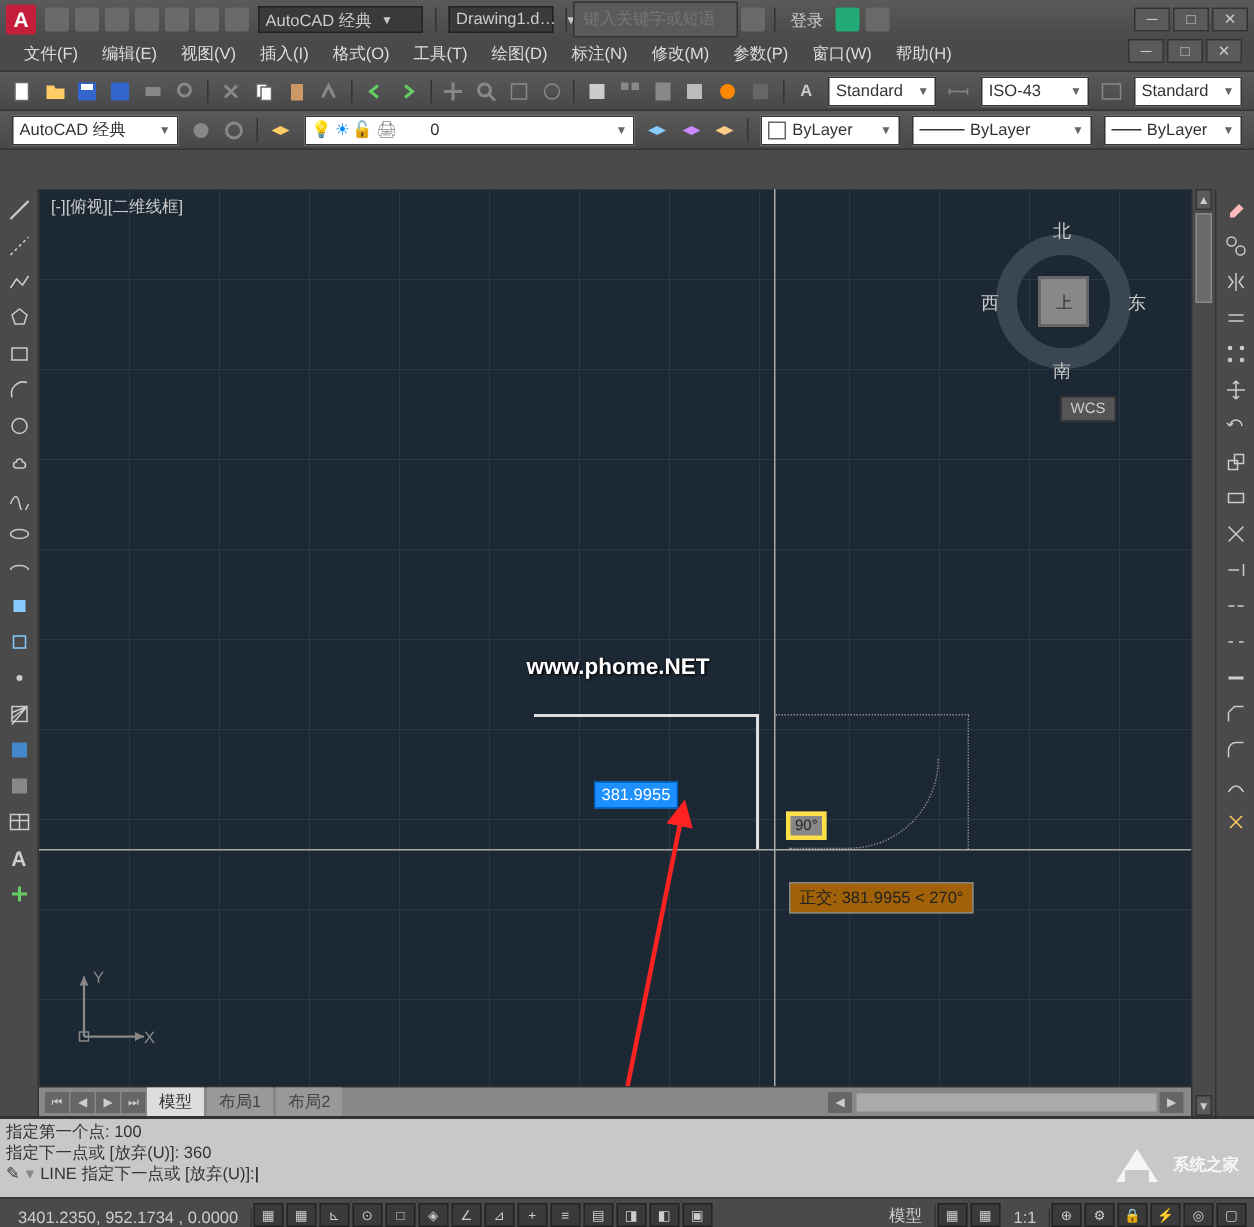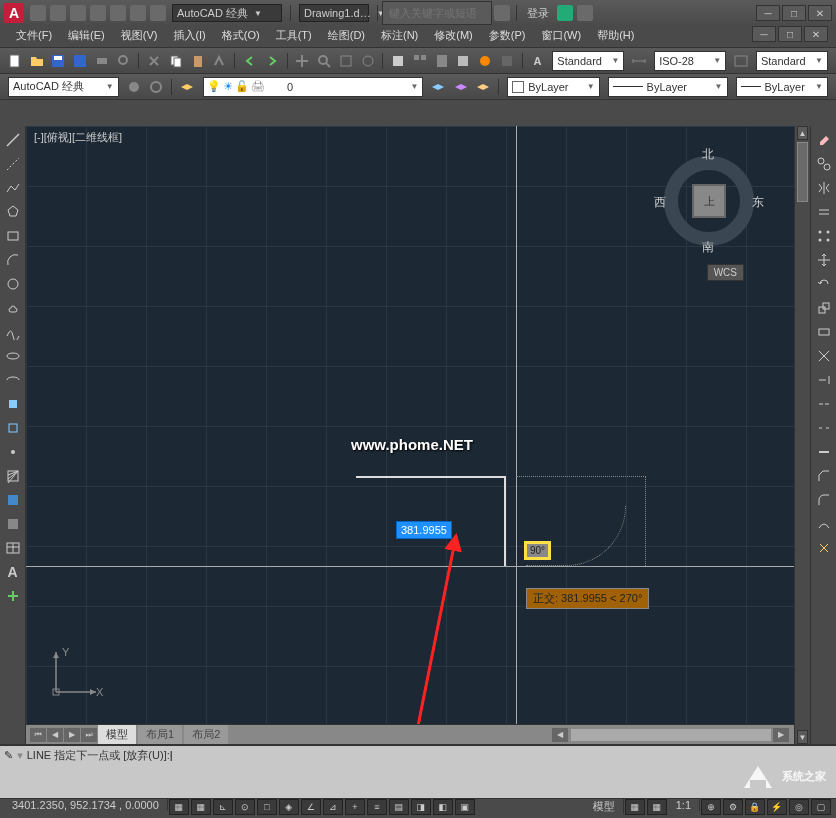--- a/index.html
+++ b/index.html
@@ -52,21 +52,21 @@
 .scrollbar-v{width:16px;background:#4a4a4a;border-left:1px solid #333;position:relative}
 .scroll-thumb-v{position:absolute;top:2px;left:2px;right:2px;height:60px;background:#6a6a6a;border:1px solid #888}
 .scroll-btn{position:absolute;left:2px;right:2px;height:14px;background:#5a5a5a;border:1px solid #333;display:flex;align-items:center;justify-content:center;font-size:8px;color:#ccc}
 .tabs{height:20px;background:#888;display:flex;align-items:center;padding:0 4px;border-top:1px solid #333}
 .tab-btn{width:16px;height:14px;background:#666;margin-right:1px;display:flex;align-items:center;justify-content:center;font-size:8px;color:#ccc;cursor:pointer}
 .tab{padding:2px 8px;background:#ddd;color:#333;margin-right:2px;cursor:pointer;font-size:11px}
 .tab.inactive{background:#999;color:#444}
 .cmd-area{position:absolute;bottom:20px;left:0;right:0;height:54px;background:#c8c8c8;border-top:2px solid #333;padding:2px 4px;color:#333;font-family:Consolas,monospace;font-size:11px;line-height:14px}
 .cmd-area .prompt{display:flex;align-items:center}
 .cmd-area .cursor{color:#000}
-.status{position:absolute;bottom:0;left:0;right:0;height:20px;background:#4a4a4a;display:flex;align-items:flex-start;color:#ccc;padding:0 4px;border-top:1px solid #333}
+.status{position:absolute;bottom:0;left:0;right:0;height:20px;background:#4a4a4a;display:flex;align-items:flex-end;color:#ccc;padding:0 4px;border-top:1px solid #333}
 .status-cell{padding:0 8px;border-right:1px solid #333}
 .status-icon{width:20px;height:16px;background:#3a3a3a;margin:0 1px;border:1px solid #222;cursor:pointer;display:flex;align-items:center;justify-content:center;font-size:9px}
 .wm2{position:absolute;bottom:24px;right:10px;color:#fff;font-size:16px;font-weight:bold;opacity:.85;display:flex;align-items:center}
 </style>
 </head>
 <body>
 
 <div class="titlebar">
   <div class="logo">A</div>
   <div class="tb-icon"></div>
@@ -245,21 +245,21 @@
   <div class="combo" style="width:80px">
     <span>Standard</span>
       <span class="arrow">▼</span>
   </div>
   <div class="tool-btn">
       <svg viewBox="0 0 16 16">
         <path d="M2 8h12M2 6v4M14 6v4" stroke="#888"></path>
       </svg>
     </div>
   <div class="combo" style="width:80px">
-    <span>ISO-28</span>
+    <span>ISO-43</span>
       <span class="arrow">▼</span>
   </div>
   <div class="tool-btn">
       <svg viewBox="0 0 16 16">
         <rect x="2" y="3" width="12" height="10" fill="none" stroke="#888"></rect>
       </svg>
     </div>
   <div class="combo" style="width:80px">
     <span>Standard</span>
       <span class="arrow">▼</span>
@@ -591,20 +591,22 @@
       </div>
     <div class="vtool">
         <svg viewBox="0 0 16 16">
           <path d="M8 8l-4-4M8 8l4-4M8 8l-4 4M8 8l4 4" stroke="#fc6"></path>
         </svg>
       </div>
   </div>
 </div>
 
 <div class="cmd-area">
+  <div>指定第一个点: 100</div>
+  <div>指定下一点或 [放弃(U)]: 360</div>
   <div class="prompt">
     <span style="margin-right:4px">✎</span>
     <span style="color:#888">▾</span>
     <span style="margin-left:4px">LINE 指定下一点或 [放弃(U)]:</span>
     <span class="cursor">|</span>
   </div>
 </div>
 
 <div class="status">
   <div class="status-cell">3401.2350, 952.1734 , 0.0000</div>

